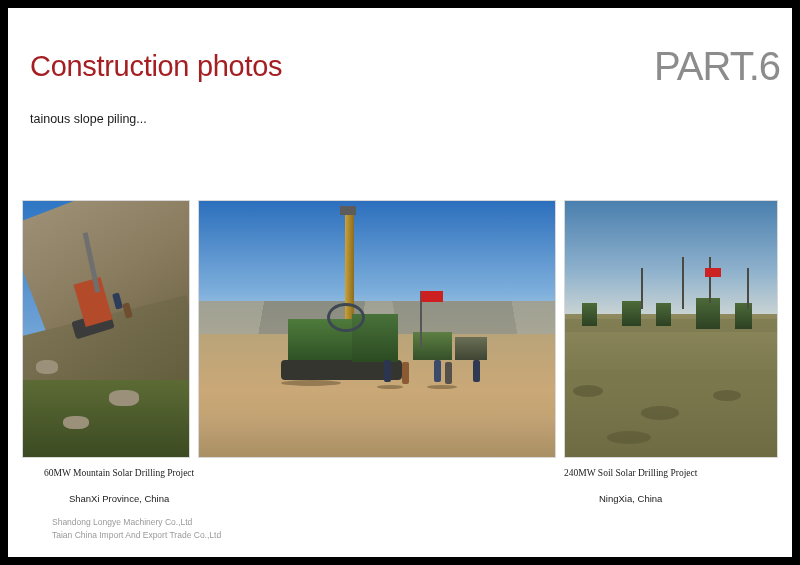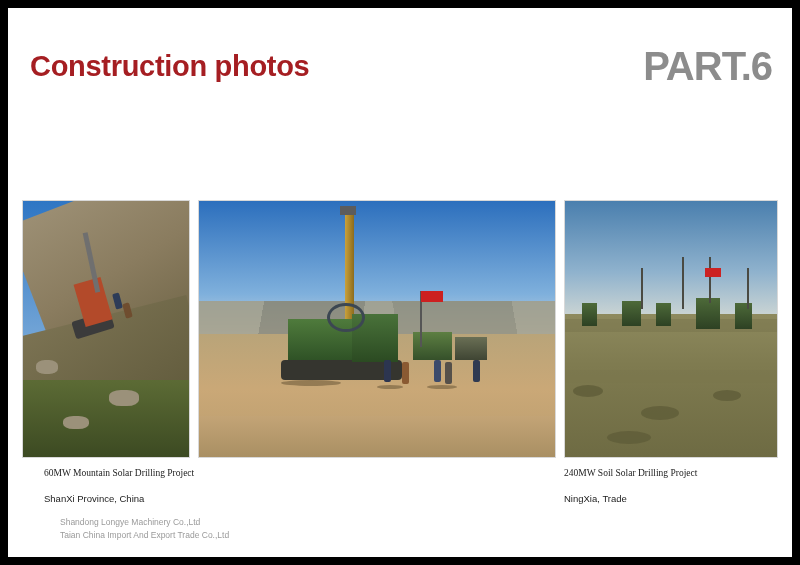--- a/index.html
+++ b/index.html
@@ -22,30 +22,30 @@
     background: #ffffff;
     overflow: hidden;
   }
 
   
   .title {
     position: absolute;
     left: 22px;
     top: 42px;
     font-size: 29px;
-    font-weight: bold;
+    font-weight: normal;
     color: #a51e22;
     letter-spacing: -0.3px;
   }
   .part-label {
     position: absolute;
-    right: 20px;
+    right: 12px;
     top: 36px;
     font-size: 40px;
-    font-weight: bold;
+    font-weight: normal;
     color: #8c8c8c;
     letter-spacing: -1px;
   }
 
   .intro {
     position: absolute;
     left: 22px;
     top: 95px;
     width: 600px;
     font-size: 12.5px;
@@ -85,34 +85,34 @@
     height: 56px;
   }
   .cap {
     position: absolute;
     font-size: 9.5px;
     color: #222;
     line-height: 26px;
     white-space: nowrap;
   }
   .cap .cl1 { display: block; font-family: Liberation Serif, serif; }
-  .cap .cl2 { display: block; }
+  .cap .cl2 { display: block; text-align: center; }
   .cap.c1 { left: 22px; top: 0; }
   .cap.c2 { left: 272px; top: 0; }
   .cap.c3 { left: 542px; top: 0; }
 
   .footer {
     position: absolute;
     left: 44px;
     top: 508px;
     font-size: 8.5px;
     color: #9a9a9a;
     line-height: 13px;
   }
-  .footer span { display: block; margin-left: 8px; }
+  .footer span { display: block; }
 
   
   .scene { position: absolute; inset: 0; }
 
   
   .p1 .sky {
     position: absolute; left: 0; top: 0; width: 100%; height: 58%;
     background: linear-gradient(#2f76c4, #79a9d8);
   }
   .p1 .slope {
@@ -251,20 +251,21 @@
 </style>
 </head>
 <body>
 
 <div class="slide">
 
   <div class="title">Construction photos</div>
   <div class="part-label">PART.6</div>
 
   <div class="intro">
+    <span class="l3">tainous slope piling...</span>
   </div>
 
   <div class="photos">
 
     <div class="photo p1">
       <div class="scene">
         <div class="sky"></div>
         <div class="slope"></div>
         <div class="slope2"></div>
         <div class="green"></div>
@@ -342,21 +343,21 @@
 
   <div class="captions">
     <div class="cap c1">
       <span class="cl1">60MW Mountain Solar Drilling Project</span>
       <span class="cl2">ShanXi Province, China</span>
     </div>
     <div class="cap c2">
     </div>
     <div class="cap c3">
       <span class="cl1">240MW Soil Solar Drilling Project</span>
-      <span class="cl2">NingXia, Trade</span>
+      <span class="cl2">NingXia, China</span>
     </div>
   </div>
 
   <div class="footer">
     <span>Shandong Longye Machinery Co.,Ltd</span>
     <span>Taian China Import And Export Trade Co.,Ltd</span>
   </div>
 
 </div>
 

